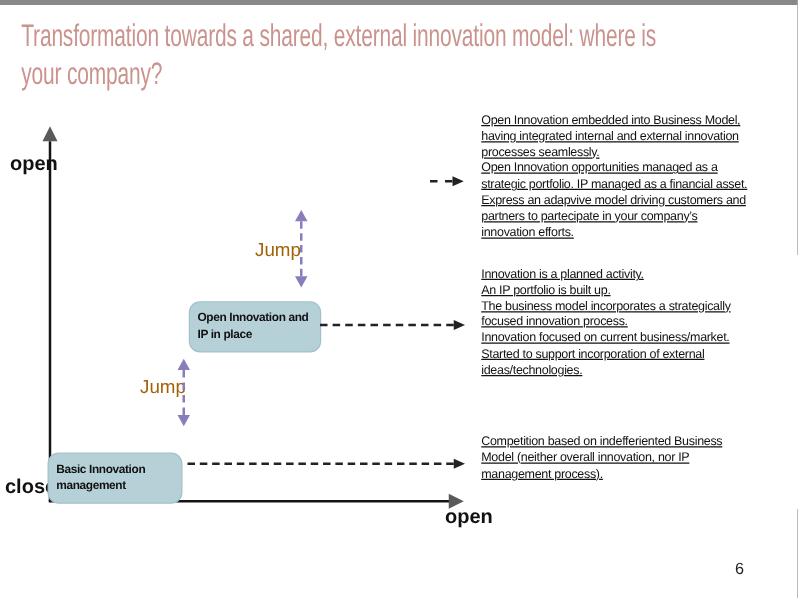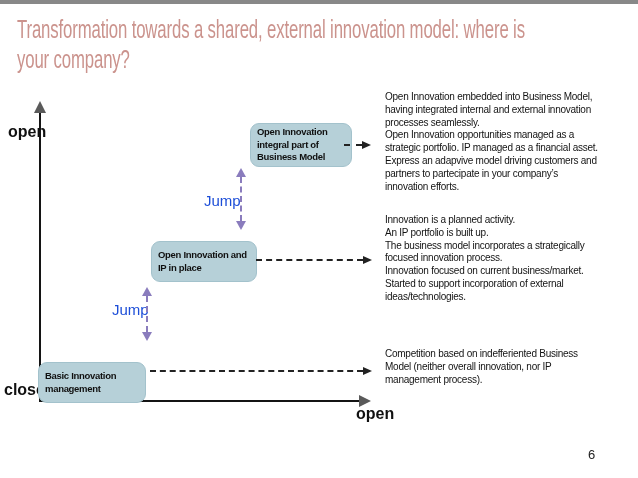--- a/index.html
+++ b/index.html
@@ -36,21 +36,21 @@
     border:1px solid #a3c2cc; border-radius:9px; box-sizing:border-box;
     display:flex; align-items:center; padding:2px 6px;
     font-size:9.5px; font-weight:bold; color:#101010;
     line-height:1.35; letter-spacing:-0.3px; white-space:pre;
   }
   .stage-box-basic{left:38px; top:358px; width:108px; height:41px;}
   .stage-box-ip{left:151px; top:237px; width:106px; height:41px;}
   .stage-box-integral{left:250px; top:119px; width:102px; height:44px;}
 
   
-  .jump-label{position:absolute; font-size:15px; color:#1d4ed8;}
+  .jump-label{position:absolute; font-size:15px; color:#a16207;}
   .jump-upper-label{left:204px; top:188px;}
   .jump-lower-label{left:112px; top:297px;}
   .tri-up{position:absolute; width:0; height:0;
     border-left:5px solid transparent; border-right:5px solid transparent; border-bottom:9px solid var(--jump-color,#8a7cbd);}
   .tri-down{position:absolute; width:0; height:0;
     border-left:5px solid transparent; border-right:5px solid transparent; border-top:9px solid var(--jump-color,#8a7cbd);}
   .jump-dash{position:absolute; width:0; border-left:2px dashed var(--jump-color,#8a7cbd);}
   .ju-t{left:236px; top:164px;} .ju-l{left:240px; top:173px; height:44px;} .ju-b{left:236px; top:217px;}
   .jl-t{left:142px; top:283px;} .jl-l{left:146px; top:292px; height:36px;} .jl-b{left:142px; top:328px;}
 
@@ -58,21 +58,21 @@
   .dash-line{position:absolute; height:0; border-top:2px dashed #222;}
   .dash-head{position:absolute; width:0; height:0;
     border-top:4px solid transparent; border-bottom:4px solid transparent; border-left:9px solid #222;}
   .ca-basic-line{left:150px; top:366px; width:213px;} .ca-basic-head{left:363px; top:363px;}
   .ca-ip-line{left:256px; top:255px; width:107px;}    .ca-ip-head{left:363px; top:252px;}
   .ca-int-line{left:344px; top:140px; width:18px;}    .ca-int-head{left:362px; top:137px;}
 
   
   .desc{
     position:absolute; left:385px; font-size:10px; line-height:12.8px;
-    letter-spacing:-0.25px; color:#131313; white-space:pre;
+    letter-spacing:-0.25px; color:#131313; white-space:pre;text-decoration:underline;
   }
   .desc-integral{top:87px;}
   .desc-ip{top:210px;}
   .desc-basic{top:344px;}
 
   .page-number{position:absolute; left:588px; top:443px; font-size:13px; color:#222;}
 </style>
 </head>
 <body>
 
@@ -86,23 +86,20 @@
   <div class="x-axis-line"></div>
   <div class="x-axis-arrow"></div>
   <div class="axis-label open-label">open</div>
   <div class="axis-label closed-label">closed</div>
   <div class="axis-label time-label">open</div>
 
   <div class="stage-box stage-box-basic">Basic Innovation
 management</div>
   <div class="stage-box stage-box-ip">Open Innovation and
 IP in place</div>
-  <div class="stage-box stage-box-integral">Open Innovation
-integral part of
-Business Model</div>
 
   <div class="jump-label jump-upper-label">Jump</div>
   <div class="tri-up ju-t"></div>
   <div class="jump-dash ju-l"></div>
   <div class="tri-down ju-b"></div>
 
   <div class="jump-label jump-lower-label">Jump</div>
   <div class="tri-up jl-t"></div>
   <div class="jump-dash jl-l"></div>
   <div class="tri-down jl-b"></div>

